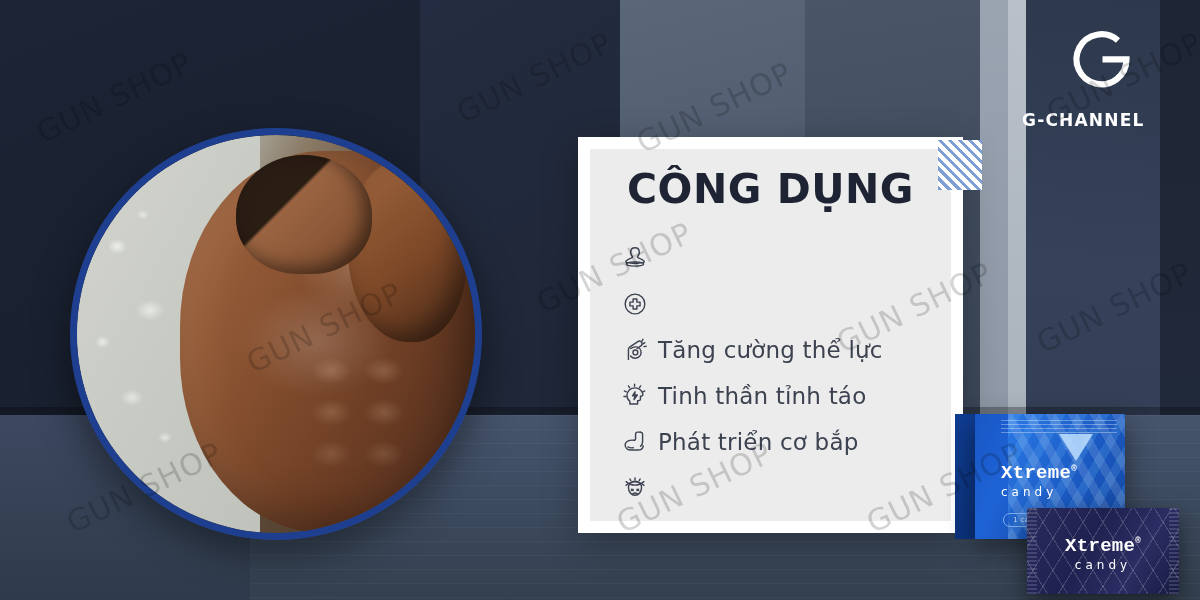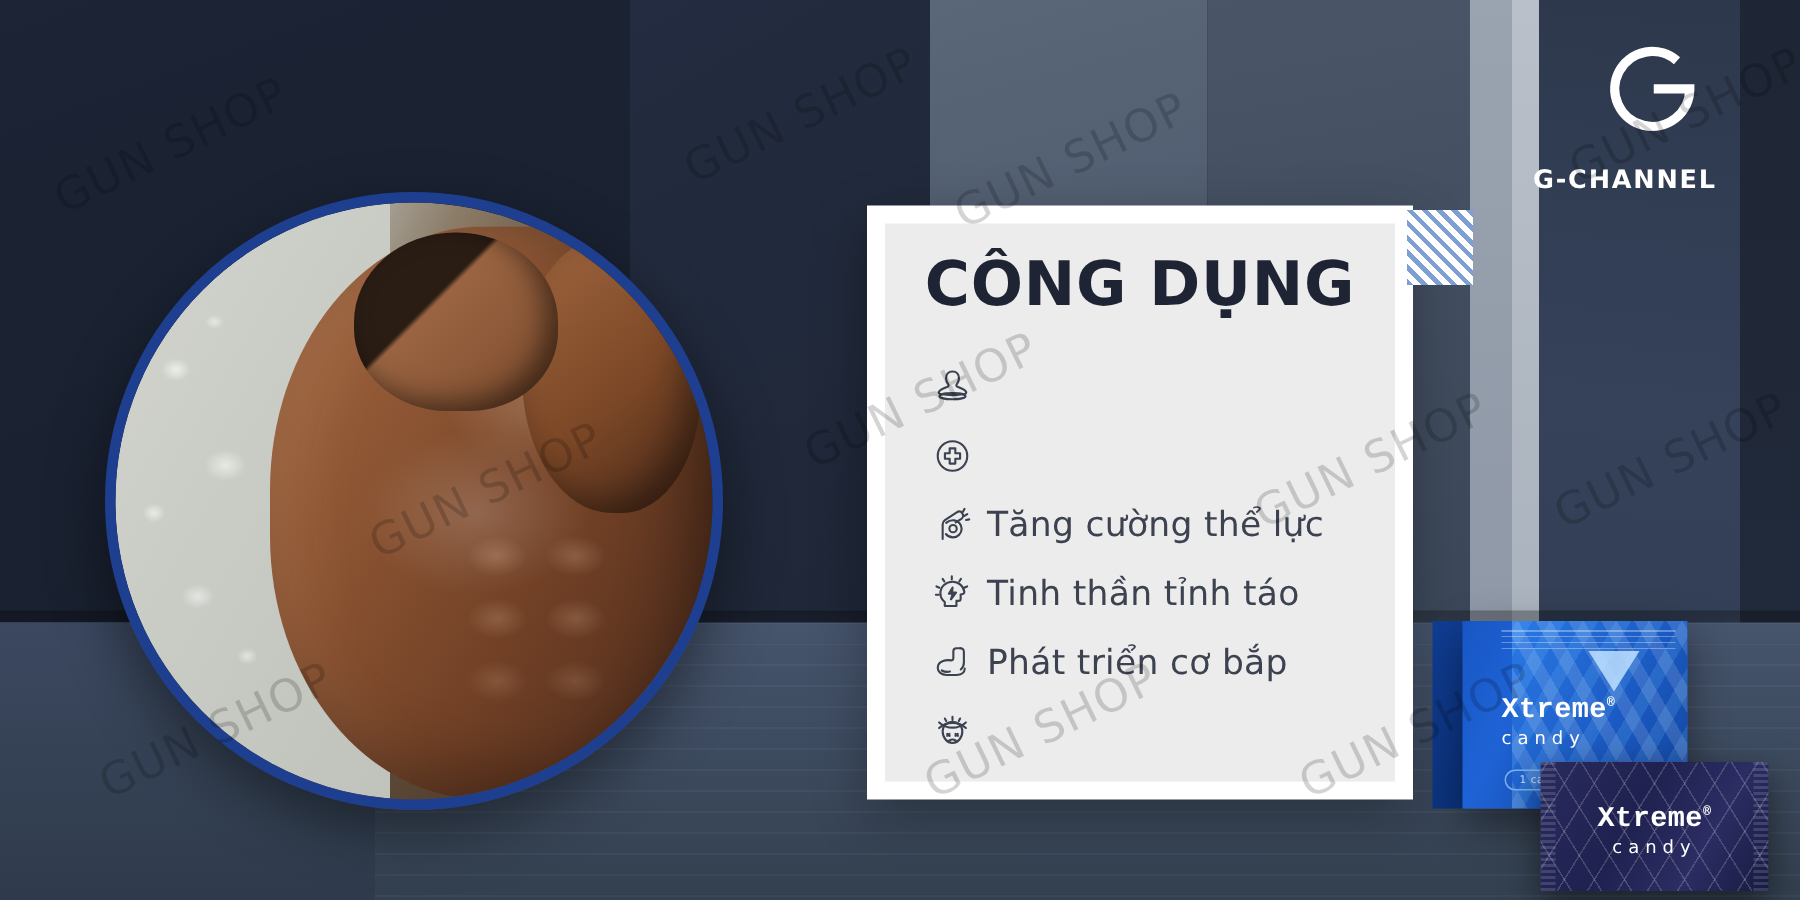--- a/index.html
+++ b/index.html
@@ -76,22 +76,22 @@
   .abs{position:absolute;left:36%;top:50%;width:42%;height:42%;
     background:
       radial-gradient(ellipse 22% 12% at 30% 18%,rgba(255,220,185,.2),transparent 70%),
       radial-gradient(ellipse 22% 12% at 70% 18%,rgba(255,220,185,.2),transparent 70%),
       radial-gradient(ellipse 22% 12% at 30% 44%,rgba(255,220,185,.18),transparent 70%),
       radial-gradient(ellipse 22% 12% at 70% 44%,rgba(255,220,185,.18),transparent 70%),
       radial-gradient(ellipse 22% 12% at 30% 70%,rgba(255,220,185,.14),transparent 70%),
       radial-gradient(ellipse 22% 12% at 70% 70%,rgba(255,220,185,.14),transparent 70%);}
 
   
-  .card{position:absolute;left:578px;top:137px;width:336px;height:396px;
-    background:#ffffff;box-shadow:0 10px 34px rgba(0,0,0,.30);padding-left:28px;}
+  .card{position:absolute;left:578px;top:137px;width:385px;height:396px;
+    background:#ffffff;box-shadow:0 10px 34px rgba(0,0,0,.30);}
   .card-inner{position:absolute;left:12px;top:12px;right:12px;bottom:12px;
     background:#ececec;}
   .hatch{position:absolute;left:938px;top:140px;width:44px;height:50px;
     background:repeating-linear-gradient(45deg,#7d9fd4 0px,#7d9fd4 3px,#ffffff 3px,#ffffff 7px);}
   .card-title{position:absolute;left:0;right:0;top:28px;text-align:center;
     font-size:41px;font-weight:700;color:#1e2433;letter-spacing:.5px;
     font-family:"DejaVu Sans","Liberation Sans",sans-serif;}
 
   .benefits{position:absolute;left:34px;top:98px;right:18px;}
   .benefit{display:flex;align-items:center;height:46px;}

